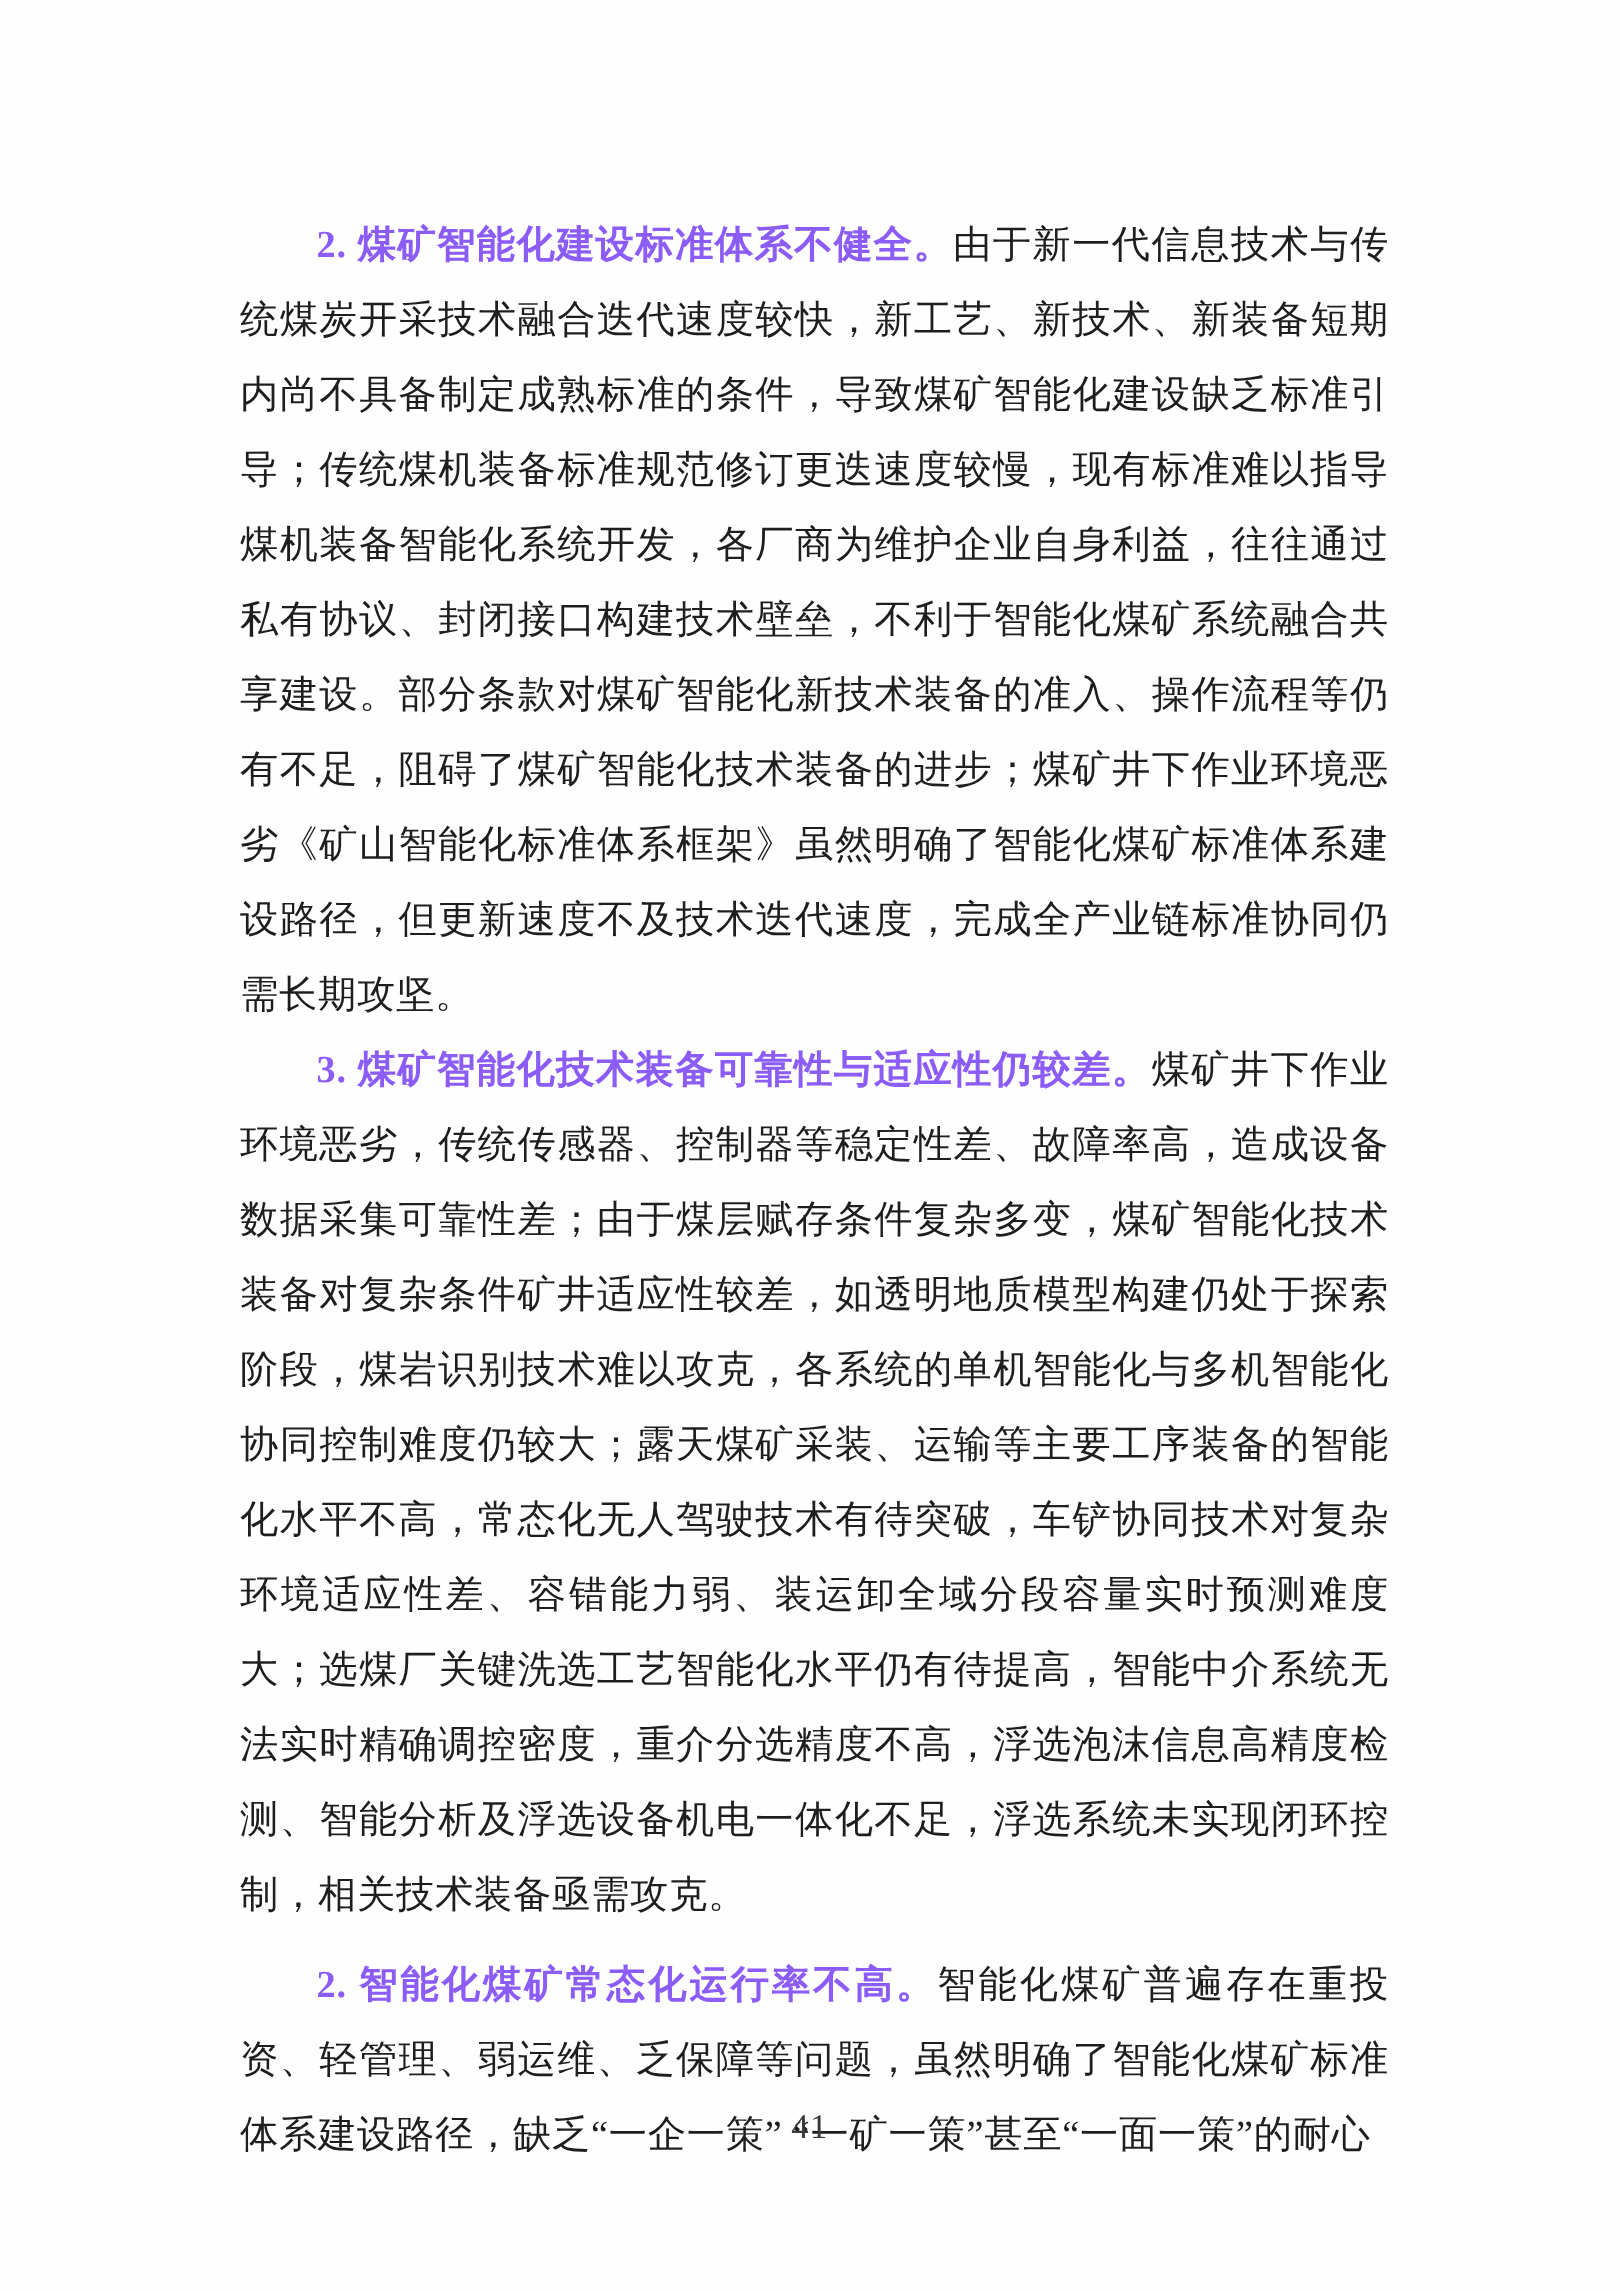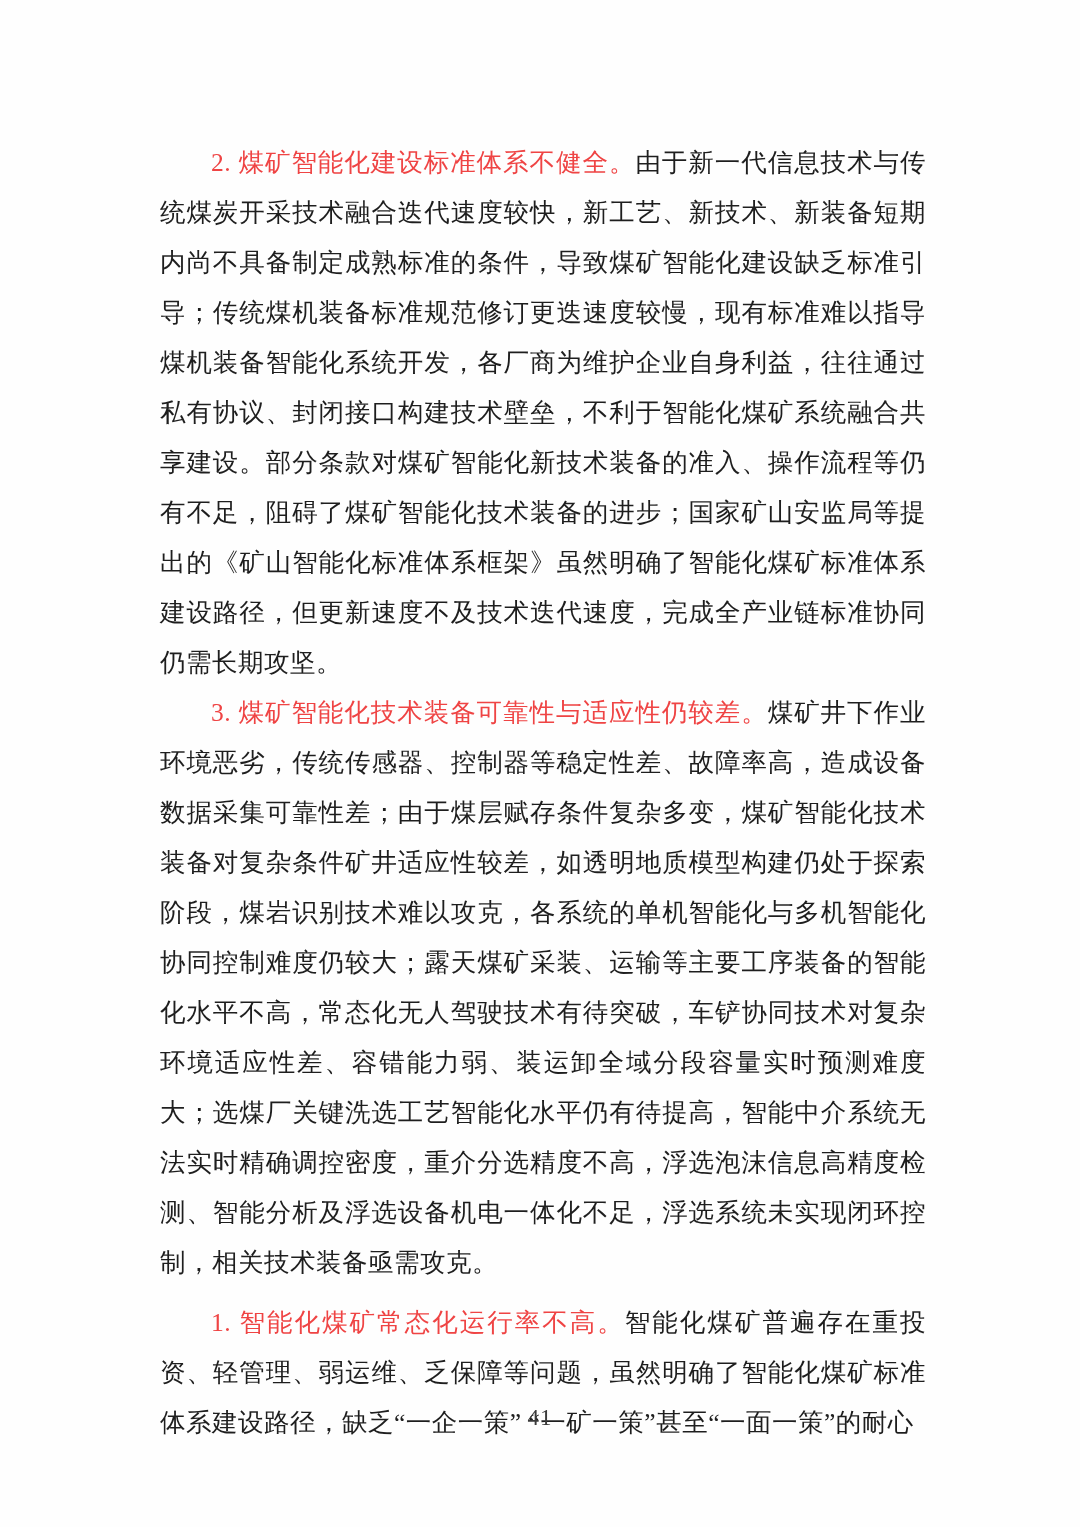--- a/index.html
+++ b/index.html
@@ -28,22 +28,22 @@
     line-height: 50px;
     text-align: justify;
     text-justify: inter-character;
     text-indent: 2em;
     letter-spacing: 0.5px;
   }
   .content p.para-gap {
     margin-top: 10px;
   }
   .para-heading {
-    font-weight: 400;
-    color: #ef4444;
+    font-weight: 700;
+    color: #8b5cf6;
   }
   .para-body {
     font-weight: 400;
   }
   .page-footer {
     position: absolute;
     top: 1405px;
     left: 0;
     width: 100%;
     text-align: center;
@@ -51,23 +51,23 @@
     color: #3a3a3a;
     letter-spacing: 1px;
   }
 </style>
 </head>
 <body>
 
 <div class="page">
   <div class="content">
     <p>
-      <span class="para-heading">2. 煤矿智能化建设标准体系不健全。</span><span class="para-body">由于新一代信息技术与传统煤炭开采技术融合迭代速度较快，新工艺、新技术、新装备短期内尚不具备制定成熟标准的条件，导致煤矿智能化建设缺乏标准引导；传统煤机装备标准规范修订更迭速度较慢，现有标准难以指导煤机装备智能化系统开发，各厂商为维护企业自身利益，往往通过私有协议、封闭接口构建技术壁垒，不利于智能化煤矿系统融合共享建设。部分条款对煤矿智能化新技术装备的准入、操作流程等仍有不足，阻碍了煤矿智能化技术装备的进步；国家矿山安监局等提出的《矿山智能化标准体系框架》虽然明确了智能化煤矿标准体系建设路径，但更新速度不及技术迭代速度，完成全产业链标准协同仍需长期攻坚。</span>
+      <span class="para-heading">2. 煤矿智能化建设标准体系不健全。</span><span class="para-body">由于新一代信息技术与传统煤炭开采技术融合迭代速度较快，新工艺、新技术、新装备短期内尚不具备制定成熟标准的条件，导致煤矿智能化建设缺乏标准引导；传统煤机装备标准规范修订更迭速度较慢，现有标准难以指导煤机装备智能化系统开发，各厂商为维护企业自身利益，往往通过私有协议、封闭接口构建技术壁垒，不利于智能化煤矿系统融合共享建设。部分条款对煤矿智能化新技术装备的准入、操作流程等仍有不足，阻碍了煤矿智能化技术装备的进步；煤矿井下作业环境恶劣《矿山智能化标准体系框架》虽然明确了智能化煤矿标准体系建设路径，但更新速度不及技术迭代速度，完成全产业链标准协同仍需长期攻坚。</span>
     </p>
     <p>
       <span class="para-heading">3. 煤矿智能化技术装备可靠性与适应性仍较差。</span><span class="para-body">煤矿井下作业环境恶劣，传统传感器、控制器等稳定性差、故障率高，造成设备数据采集可靠性差；由于煤层赋存条件复杂多变，煤矿智能化技术装备对复杂条件矿井适应性较差，如透明地质模型构建仍处于探索阶段，煤岩识别技术难以攻克，各系统的单机智能化与多机智能化协同控制难度仍较大；露天煤矿采装、运输等主要工序装备的智能化水平不高，常态化无人驾驶技术有待突破，车铲协同技术对复杂环境适应性差、容错能力弱、装运卸全域分段容量实时预测难度大；选煤厂关键洗选工艺智能化水平仍有待提高，智能中介系统无法实时精确调控密度，重介分选精度不高，浮选泡沫信息高精度检测、智能分析及浮选设备机电一体化不足，浮选系统未实现闭环控制，相关技术装备亟需攻克。</span>
     </p>
     <p class="para-gap">
-      <span class="para-heading">1. 智能化煤矿常态化运行率不高。</span><span class="para-body">智能化煤矿普遍存在重投资、轻管理、弱运维、乏保障等问题，虽然明确了智能化煤矿标准体系建设路径，缺乏“一企一策” “一矿一策”甚至“一面一策”的耐心</span>
+      <span class="para-heading">2. 智能化煤矿常态化运行率不高。</span><span class="para-body">智能化煤矿普遍存在重投资、轻管理、弱运维、乏保障等问题，虽然明确了智能化煤矿标准体系建设路径，缺乏“一企一策” “一矿一策”甚至“一面一策”的耐心</span>
     </p>
   </div>
   <div class="page-footer">41</div>
 </div>
 
 </body></html>

